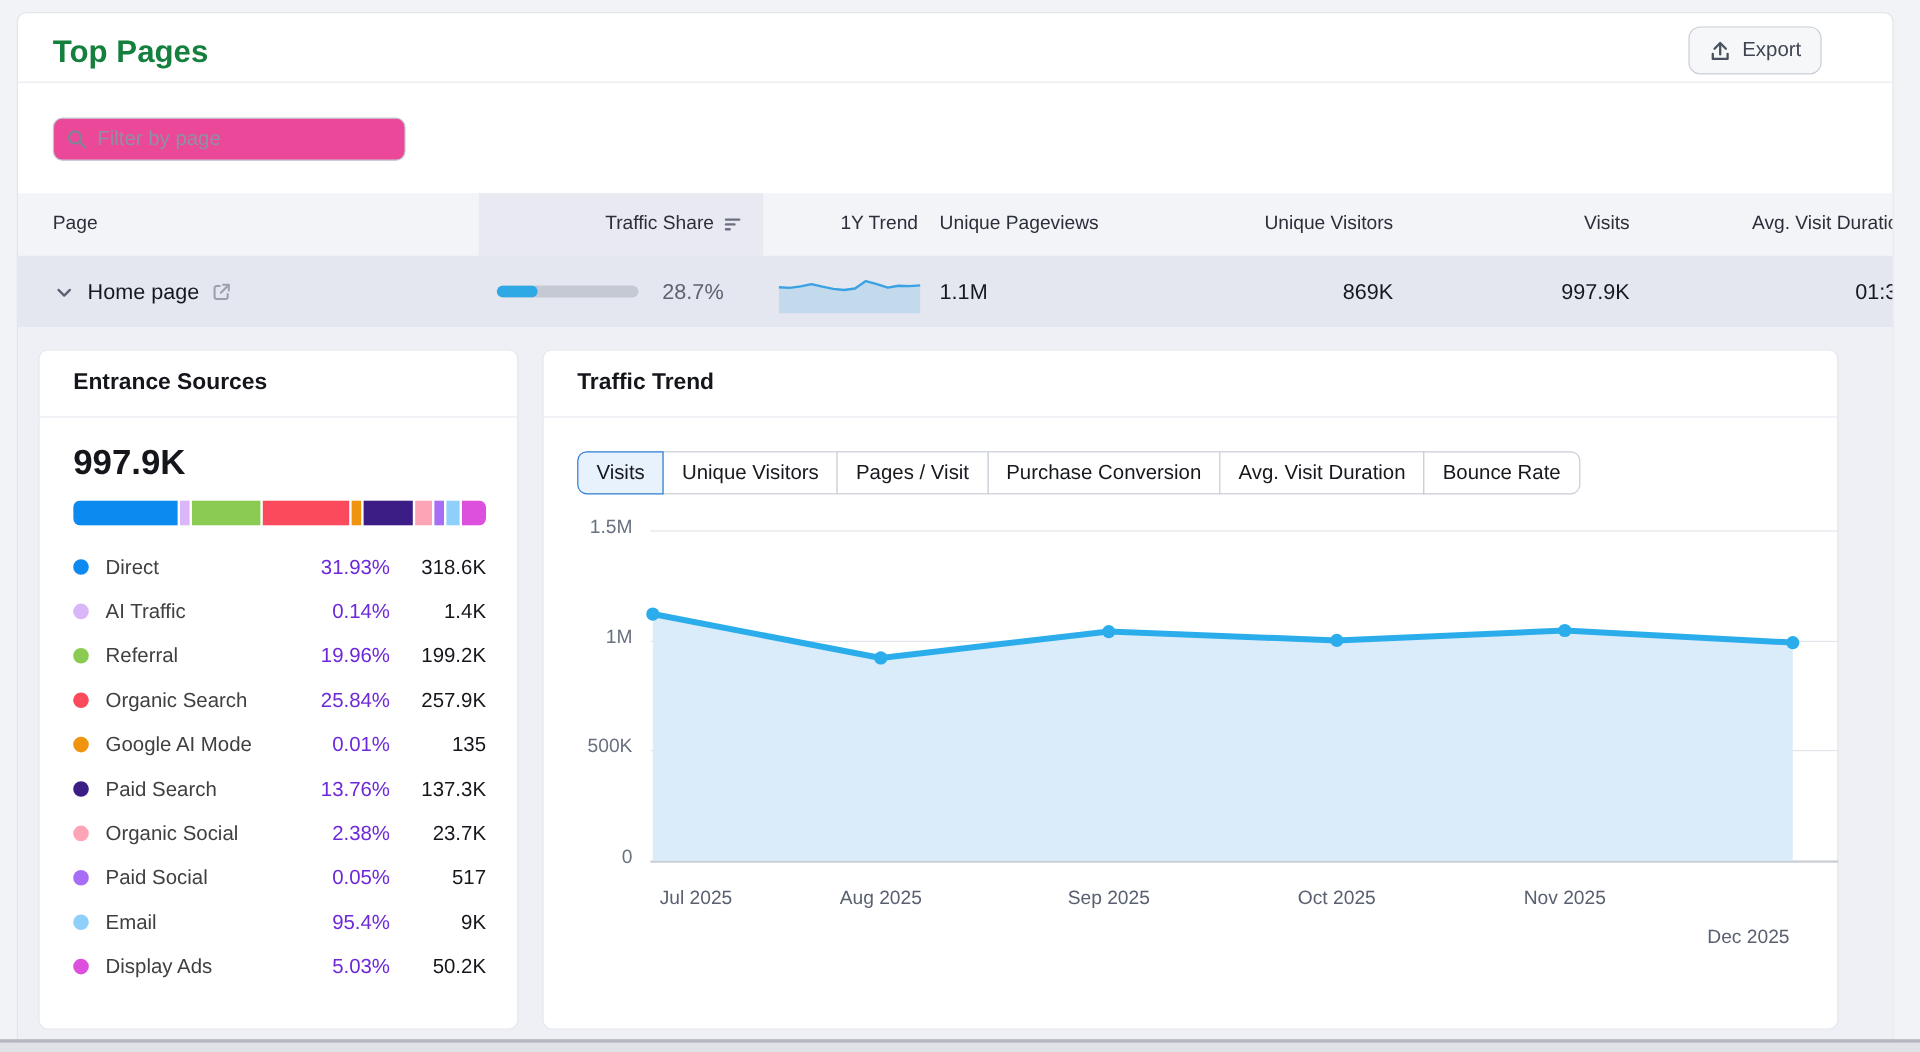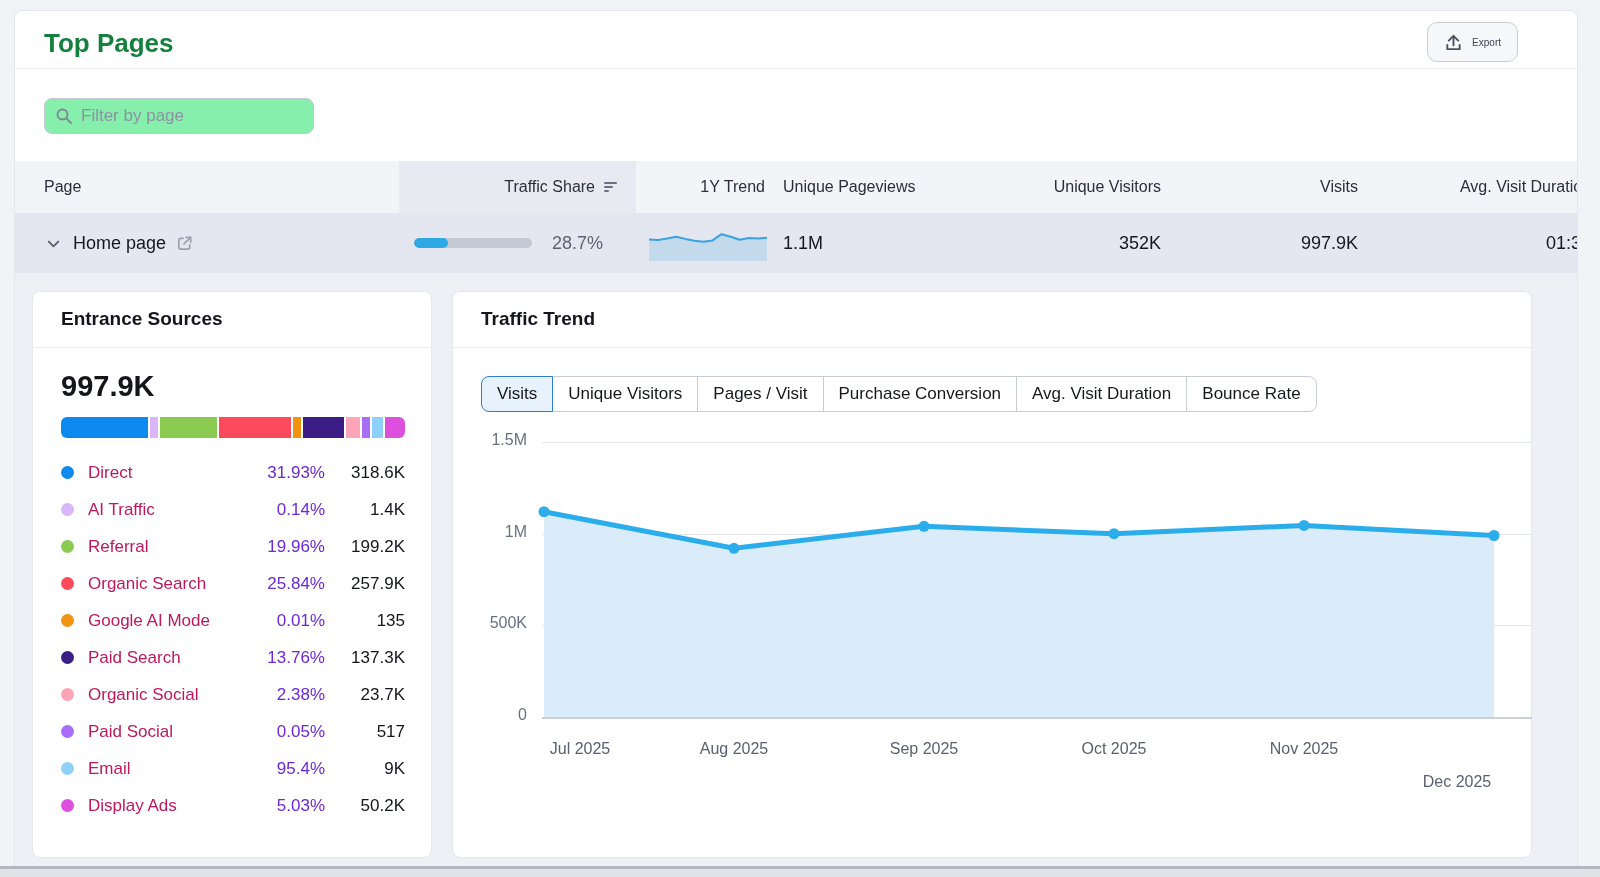--- a/index.html
+++ b/index.html
@@ -8,25 +8,25 @@
 
   .main-card { position:absolute; left:14px; top:10px; width:1564px; height:867px;
     background:#fff; border:1px solid #e3e5ea; border-radius:8px; overflow:hidden; }
 
   
   .card-header { position:absolute; left:0; top:0; width:100%; height:58px;
     border-bottom:1px solid #e8eaef; }
   .page-title { position:absolute; left:29px; top:17px; font-size:26px; font-weight:700; color:#15803d; }
   .export-btn { position:absolute; right:59px; top:11px; height:40px; padding:0 16px;
     display:flex; align-items:center; gap:9px; background:#f6f7f9; border:1px solid #c9cdd6;
-    border-radius:10px; font-size:10px; color:#3f4553; font-family:inherit; cursor:pointer; }
-
-  
-  .filter-box { position:absolute; left:29px; top:87px; width:270px; height:36px;
-    border:1px solid #c2c7d1; border-radius:8px; background:#86efac; display:flex; align-items:center; padding:0 10px; gap:8px; }
+    border-radius:10px; font-size:17px; color:#3f4553; font-family:inherit; cursor:pointer; }
+
+  
+  .filter-box { position:absolute; left:29px; top:87px; width:294px; height:36px;
+    border:1px solid #c2c7d1; border-radius:8px; background:#ec4899; display:flex; align-items:center; padding:0 10px; gap:8px; }
   .filter-box input { border:none; outline:none; flex:1; font-size:17px; font-family:inherit; color:#2a2e38; background:transparent; }
   .filter-box input::placeholder { color:#8b92a1; }
 
   
   .thead, .trow { position:absolute; left:0; width:1590px; display:flex; }
   .thead { top:150px; height:52px; background:#f3f4f8; font-size:16px; color:#2b2f3a; }
   .trow  { top:202px; height:60px; background:#e4e6f0; font-size:18px; color:#16181f; cursor:pointer; }
   .c  { display:flex; align-items:center; }
   .c-page { width:384px; padding-left:29px; gap:10px; }
   .c-ts   { width:237px; padding:0 17px; justify-content:flex-end; gap:8px; }
@@ -53,21 +53,21 @@
   .inner-divider { position:absolute; left:0; top:55px; width:100%; height:1px; background:#e8eaef; }
 
   
   .es-total { position:absolute; left:28px; top:78px; font-size:29px; font-weight:700; color:#14161c; }
   .es-bar { position:absolute; left:28px; top:125px; width:344px; height:21px;
     display:flex; gap:2px; border-radius:6px; overflow:hidden; }
   .es-bar .seg { height:100%; }
   .es-legend { position:absolute; left:28px; top:162px; width:344px; }
   .legend-row { height:37px; display:flex; align-items:center; font-size:17px; }
   .legend-dot { width:13px; height:13px; border-radius:50%; margin-right:14px; flex:none; }
-  .legend-label { flex:1; color:#be185d; }
+  .legend-label { flex:1; color:#404040; }
   .legend-pct { width:76px; text-align:right; color:#6d28d9; }
   .legend-val { width:80px; text-align:right; color:#14161c; }
 
   
   .tabs { position:absolute; left:28px; top:84px; display:flex; }
   .tab { height:36px; padding:0 15px; font-size:17px; font-family:inherit; background:#fff;
     border:1px solid #c8ccd5; margin-left:-1px; color:#16181d; cursor:pointer; white-space:nowrap; }
   .tab:first-child { border-radius:8px 0 0 8px; margin-left:0; }
   .tab:last-child { border-radius:0 8px 8px 0; }
   .tab.selected { background:#e7f2fd; border-color:#2e7cd1; position:relative; z-index:2; }
@@ -161,21 +161,21 @@
       </div>
       <span class="ts-pct">28.7%</span>
     </div>
     <div class="c c-1y">
       <svg width="118" height="40" viewBox="0 0 118 40">
           <polygon points="0.0,16.4 9.1,16.9 18.2,15.6 27.2,13.8 36.3,15.9 45.4,17.7 54.5,18.7 63.5,17.4 72.6,11.2 81.7,13.8 90.8,16.7 99.8,15.1 108.9,15.4 118.0,14.8 118,38 0,38" fill="#c3d9ec"></polygon>
           <polyline points="0.0,16.4 9.1,16.9 18.2,15.6 27.2,13.8 36.3,15.9 45.4,17.7 54.5,18.7 63.5,17.4 72.6,11.2 81.7,13.8 90.8,16.7 99.8,15.1 108.9,15.4 118.0,14.8" fill="none" stroke="#3aa2e2" stroke-width="2" stroke-linejoin="round"></polyline>
         </svg>
     </div>
     <div class="c c-upv">1.1M</div>
-    <div class="c c-uv">352K</div>
+    <div class="c c-uv">869K</div>
     <div class="c c-v">997.9K</div>
     <div class="c c-avd">01:31</div>
   </div>
 
   <div class="expanded">
 
     <div class="inner-card es-card">
       <div class="inner-title">Entrance Sources</div>
       <div class="inner-divider"></div>
       <div class="es-total">997.9K</div>

